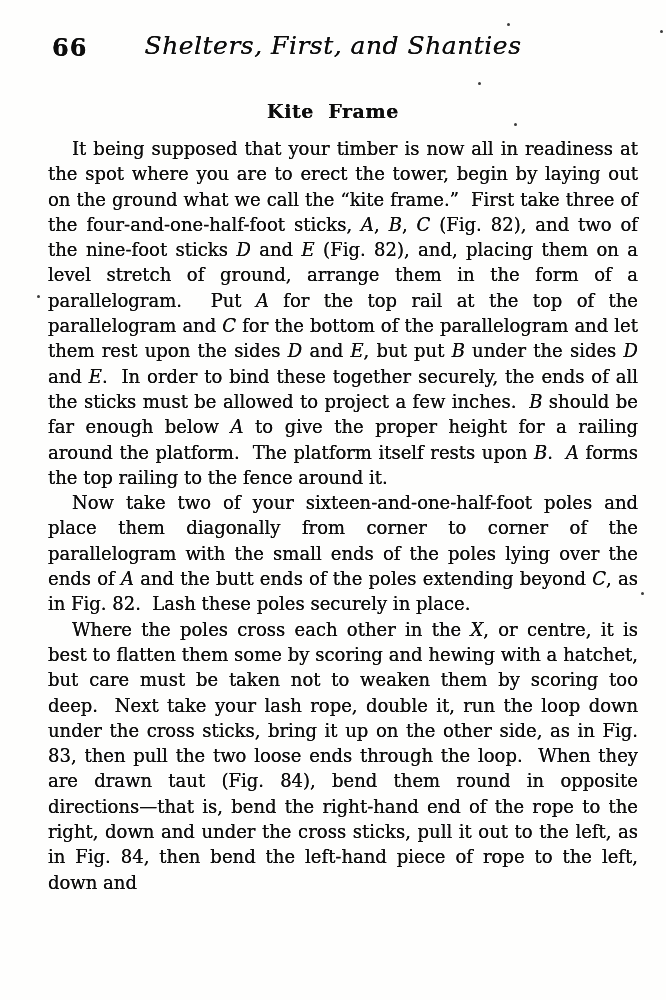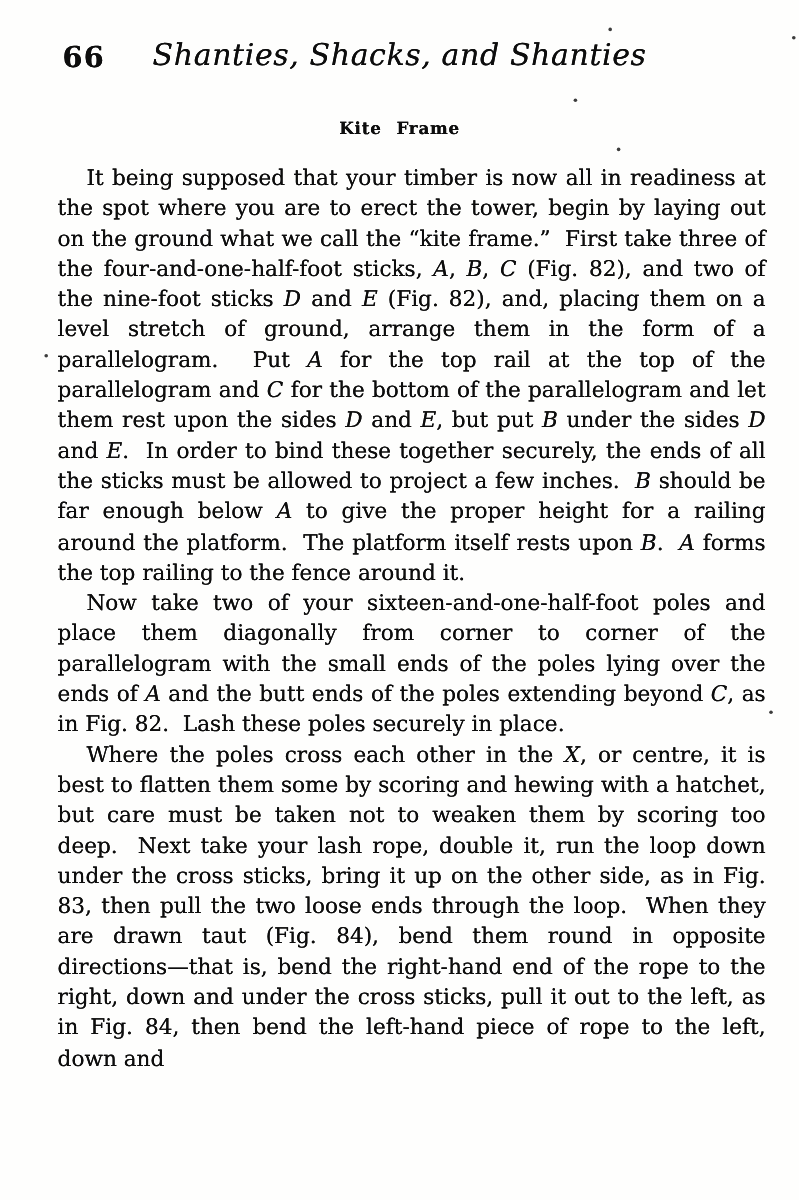--- a/index.html
+++ b/index.html
@@ -30,21 +30,21 @@
     font-size: 25px;
     letter-spacing: 0.5px;
     text-shadow: 0 0 0.4px currentColor;
   }
   .section-title {
     position: absolute;
     left: 0; right: 0;
     top: 100px;
     margin: 0;
     text-align: center;
-    font-size: 14px;
+    font-size: 19px;
     font-weight: bold;
     letter-spacing: 0.6px;
     word-spacing: 7px;
     text-shadow: 0 0 0.4px currentColor;
   }
   .body-text {
     position: absolute;
     left: 48px;
     top: 136px;
     width: 590px;
@@ -68,21 +68,21 @@
     border-radius: 50%;
     background: #1a1a1a;
     opacity: 0.85;
   }
 </style>
 </head>
 <body>
 
 <div class="page">
   <span class="page-num">66</span>
-  <div class="running-title">Shanties, Shacks, and Shanties</div>
+  <div class="running-title">Shelters, First, and Shanties</div>
   <h2 class="section-title">Kite Frame</h2>
   <main class="body-text">
       <p class="para"><span>It being supposed that your timber is now all in readiness at the spot where you are to erect the tower, begin by laying out on the ground what we call the “kite frame.”  First take three of the four-and-one-half-foot sticks, </span><i>A</i><span>, </span><i>B</i><span>, </span><i>C</i><span> (Fig. 82), and two of the nine-foot sticks </span><i>D</i><span> and </span><i>E</i><span> (Fig. 82), and, placing them on a level stretch of ground, arrange them in the form of a parallelogram.  Put </span><i>A</i><span> for the top rail at the top of the parallelogram and </span><i>C</i><span> for the bottom of the parallelogram and let them rest upon the sides </span><i>D</i><span> and </span><i>E</i><span>, but put </span><i>B</i><span> under the sides </span><i>D</i><span> and </span><i>E</i><span>.  In order to bind these together securely, the ends of all the sticks must be allowed to project a few inches.  </span><i>B</i><span> should be far enough below </span><i>A</i><span> to give the proper height for a railing around the platform.  The platform itself rests upon </span><i>B</i><span>.  </span><i>A</i><span> forms the top railing to the fence around it.</span></p>
       <p class="para"><span>Now take two of your sixteen-and-one-half-foot poles and place them diagonally from corner to corner of the parallelogram with the small ends of the poles lying over the ends of </span><i>A</i><span> and the butt ends of the poles extending beyond </span><i>C</i><span>, as in Fig. 82.  Lash these poles securely in place.</span></p>
       <p class="para"><span>Where the poles cross each other in the </span><i>X</i><span>, or centre, it is best to flatten them some by scoring and hewing with a hatchet, but care must be taken not to weaken them by scoring too deep.  Next take your lash rope, double it, run the loop down under the cross sticks, bring it up on the other side, as in Fig. 83, then pull the two loose ends through the loop.  When they are drawn taut (Fig. 84), bend them round in opposite directions—that is, bend the right-hand end of the rope to the right, down and under the cross sticks, pull it out to the left, as in Fig. 84, then bend the left-hand piece of rope to the left, down and</span></p>
     </main>
 <div class="speck" style="left: 507px; top: 23px;"></div>
     <div class="speck" style="left: 660px; top: 30px;"></div>
     <div class="speck" style="left: 478px; top: 82px;"></div>
     <div class="speck" style="left: 514px; top: 123px;"></div>

